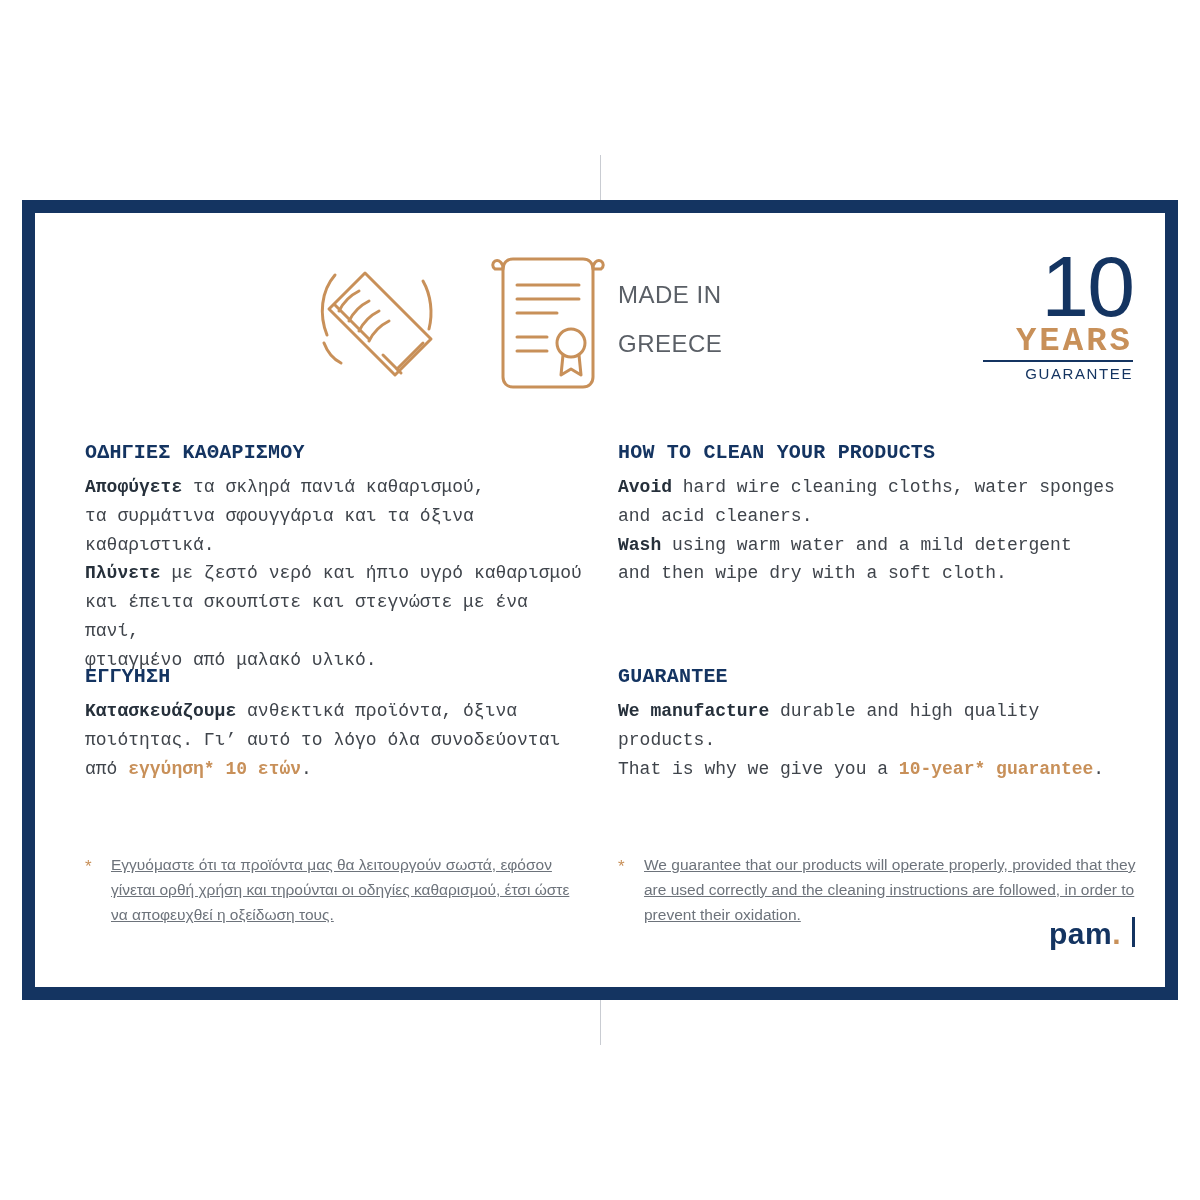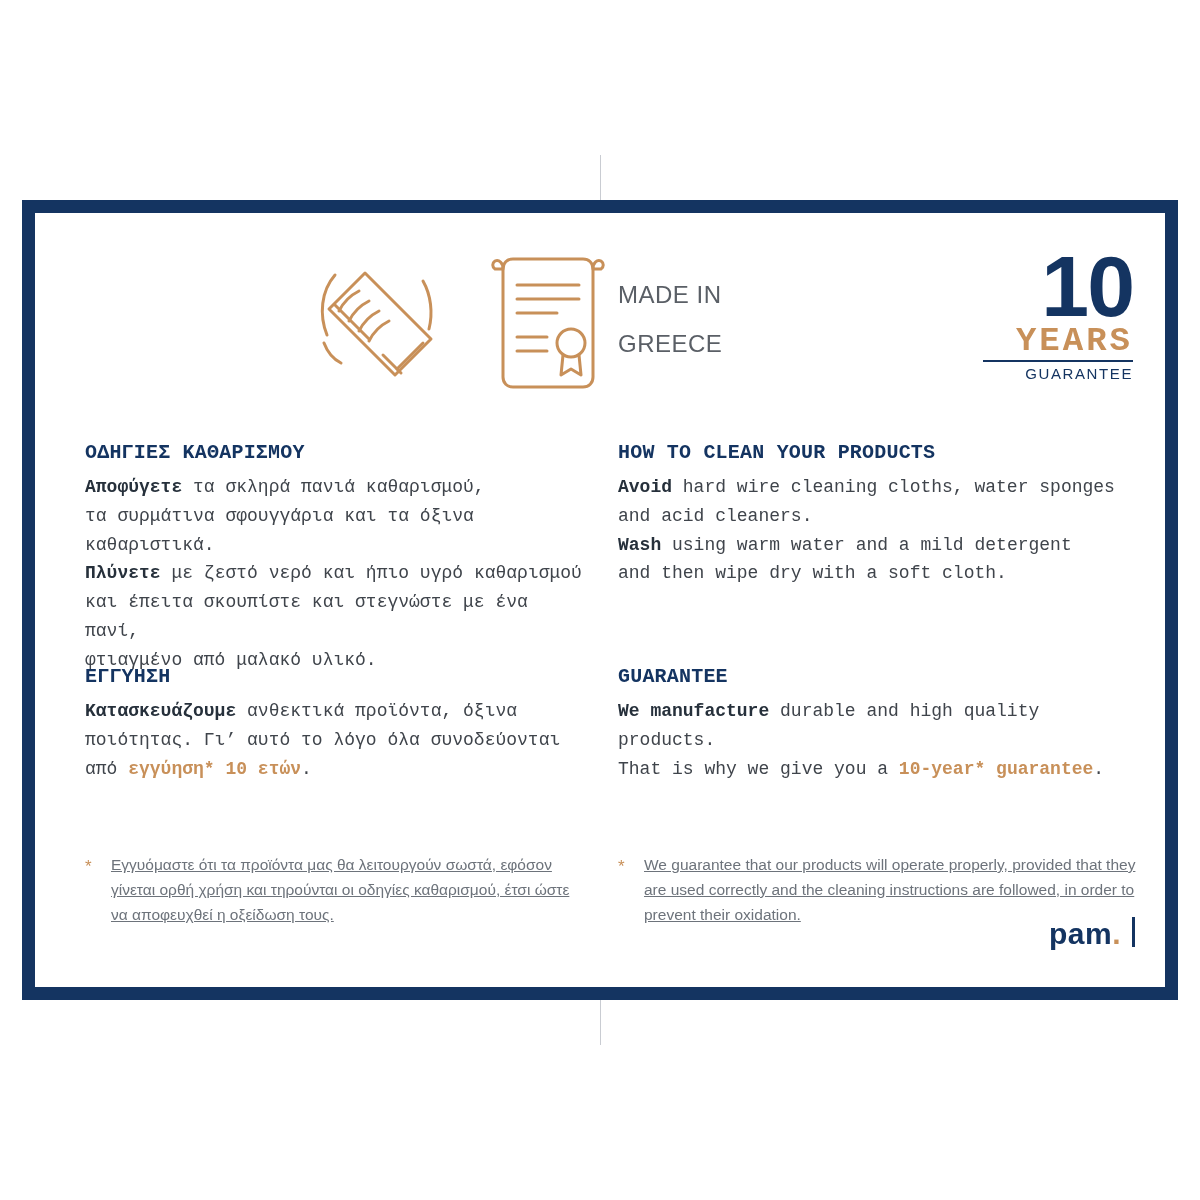--- a/index.html
+++ b/index.html
@@ -91,21 +91,21 @@
   .badge {
     position: absolute;
     right: 32px;
     top: 38px;
     width: 150px;
     text-align: right;
   }
   .badge .ten {
     font-size: 86px;
     line-height: 0.82;
-    font-weight: bold;
+    font-weight: normal;
     color: #143461;
     letter-spacing: -2px;
     font-family: "Liberation Sans", sans-serif;
   }
   .badge .years {
     font-size: 34px;
     line-height: 1;
     font-weight: bold;
     color: #c89059;
     letter-spacing: 3px;

